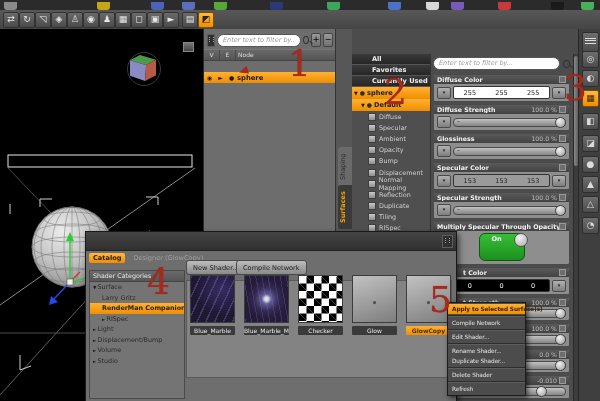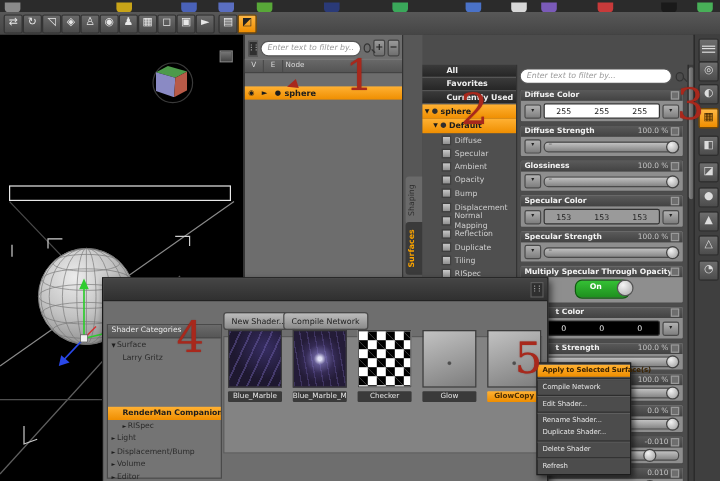--- a/index.html
+++ b/index.html
@@ -79,21 +79,21 @@
           color:#222;font-size:5px;line-height:9px;text-align:center;}
   .cfield{flex:1;height:11px;border:1px solid #333;border-radius:2px;display:flex;align-items:center;justify-content:space-around;font-size:6.5px;}
   .cfield.white{background:#fff;color:#222;}
   .cfield.gray{background:#9a9a9a;color:#222;}
   .cfield.black{background:#000;color:#eee;}
   .track{flex:1;position:relative;height:7px;background:linear-gradient(#c2c2c2,#858585);border:1px solid #4a4a4a;border-radius:4px;}
   .track:before{content:"–";position:absolute;left:3px;top:-2px;color:#333;font-size:6px;}
   .knob{position:absolute;top:-2px;width:9px;height:9px;border-radius:50%;background:radial-gradient(circle at 35% 30%,#f2f2f2,#9a9a9a);border:1px solid #444;}
   .knob.right{right:-1px;} .knob.mid{right:18px;}
   .togglerow{display:flex;justify-content:center;padding:2px 0 3px 0;}
-  .toggle{position:relative;width:46px;height:16px;background:linear-gradient(#35c035,#1e8f1e);border:1px solid #0f5a0f;border-radius:6px;
+  .toggle{position:relative;width:46px;height:28px;background:linear-gradient(#35c035,#1e8f1e);border:1px solid #0f5a0f;border-radius:6px;
           color:#fff;font-weight:bold;font-size:6.5px;line-height:11px;text-align:center;padding-right:10px;box-sizing:border-box;}
   .toggle .tknob{position:absolute;right:-4px;top:-1px;width:12px;height:12px;border-radius:50%;
           background:radial-gradient(circle at 35% 30%,#f5f5f5,#a8a8a8);border:1px solid #555;}
   .occl .lbl{padding-left:26px;}
   .pscroll{position:absolute;left:221px;top:25px;width:5px;bottom:0;background:#3c3c3c;border-left:1px solid #2a2a2a;}
   .pthumb{position:absolute;left:0;top:2px;width:4px;height:110px;background:linear-gradient(90deg,#888,#5e5e5e);border-radius:2px;}
   
   .rstrip{position:absolute;left:578px;top:29px;width:22px;height:372px;background:#3f3f3f;border-left:1px solid #272727;}
   .ricon{position:absolute;left:3px;width:15px;height:15px;background:linear-gradient(#6e6e6e,#4c4c4c);border:1px solid #2e2e2e;
          border-radius:2px;color:#ddd;font-size:9px;line-height:14px;text-align:center;}
@@ -107,21 +107,21 @@
         border-radius:3px 3px 0 0;color:#f0f0f0;font-size:7px;line-height:15px;padding:0 8px;}
   .dhandle{position:absolute;right:3px;top:3px;}
   .dtabs{position:absolute;left:3px;top:21px;display:flex;gap:4px;align-items:center;}
   .dtab2{font-size:6.6px;color:#9f9f9f;padding:1px 4px;}
   .dtab2.active{background:linear-gradient(#ffb845,#ef8e00);color:#2a1a00;font-weight:bold;border-radius:2px;}
   .cats{position:absolute;left:3px;top:38px;width:94px;bottom:3px;background:#747474;border:1px solid #4a4a4a;}
   .cats-h{height:10px;background:linear-gradient(#6a6a6a,#565656);border-bottom:1px solid #444;color:#e8e8e8;font-size:6.3px;line-height:10px;padding-left:3px;}
   .cat{height:10.5px;line-height:10.5px;font-size:6.4px;color:#2b2b2b;white-space:nowrap;overflow:hidden;}
   .cat .tri{font-size:4.5px;color:#1e1e1e;margin-right:1px;}
   .cat.l0{padding-left:3px;} .cat.l1{padding-left:12px;}
-  .cat.sel{background:linear-gradient(#ffb133,#ef8e00);color:#1c1c1c;font-weight:bold;margin-top:36px;}
+  .cat.sel{background:linear-gradient(#ffb133,#ef8e00);color:#1c1c1c;font-weight:bold;}
   .dbtn{position:absolute;top:28px;height:15px;background:linear-gradient(#bdbdbd,#8a8a8a);border:1px solid #4a4a4a;
         border-radius:3px;color:#1e1e1e;font-size:6.6px;line-height:14px;padding:0 6px;font-family:inherit;}
   .thumbzone{position:absolute;left:100px;top:48px;right:4px;height:96px;background:#838383;border:1px solid #5a5a5a;}
   .thumb{position:absolute;top:-6px;width:45px;}
   .timg{width:45px;height:48px;border:1px solid #3c3c3c;box-sizing:border-box;}
   .tlabel{margin-top:3px;height:9px;background:#3a3a3a;color:#e8e8e8;font-size:6px;line-height:9px;text-align:center;
           white-space:nowrap;overflow:hidden;border-radius:1px;}
   .thumb.sel .tlabel{background:linear-gradient(#ffb133,#ef8e00);color:#4a2c00;font-weight:bold;}
   .tex-marble{background:#1e1830;background-image:repeating-linear-gradient(115deg,rgba(110,95,170,.45) 0 1.5px,transparent 1.5px 8px),radial-gradient(circle at 70% 30%,rgba(60,50,110,.8),transparent 60%);}
   .tex-marble2{background:#241c38;background-image:radial-gradient(circle at 50% 50%,#e0e0f5 0 1.5px,rgba(150,140,220,.55) 5px,rgba(90,75,150,.3) 12px,transparent 20px),repeating-linear-gradient(80deg,rgba(120,105,185,.3) 0 1px,transparent 1px 6px);}
@@ -525,30 +525,34 @@
     <span class="ricon" style="top:127px">●</span>
     <span class="ricon" style="top:147px">▲</span>
     <span class="ricon" style="top:167px">△</span>
     <span class="ricon" style="top:188px">◔</span>
   </div>
 
   <div class="dialog">
     <div class="dtitle">
       <span class="dhandle handle"></span>
     </div>
+    <div class="dtabs">
+      <span class="dtab2 active">Catalog</span>
+      <span class="dtab2">Designer (GlowCopy)</span>
+    </div>
     <div class="cats">
       <div class="cats-h">Shader Categories</div>
       <div class="cat l0"><span class="tri">▼</span><span>Surface</span></div>
       <div class="cat l1"><span>Larry Gritz</span></div>
       <div class="cat l1 sel"><span>RenderMan Companion</span></div>
       <div class="cat l1"><span class="tri">►</span><span>RISpec</span></div>
       <div class="cat l0"><span class="tri">►</span><span>Light</span></div>
       <div class="cat l0"><span class="tri">►</span><span>Displacement/Bump</span></div>
       <div class="cat l0"><span class="tri">►</span><span>Volume</span></div>
-      <div class="cat l0"><span class="tri">►</span><span>Editor</span></div>
+      <div class="cat l0"><span class="tri">►</span><span>Studio</span></div>
     </div>
     <button class="dbtn" style="left:100px">New Shader...</button>
     <button class="dbtn" style="left:150px">Compile Network</button>
     <div class="thumbzone">
       <div class="thumb" style="left:3px">
         <div class="timg tex-marble"></div>
         <div class="tlabel">Blue_Marble</div>
       </div>
       <div class="thumb" style="left:57px">
         <div class="timg tex-marble2"></div>

